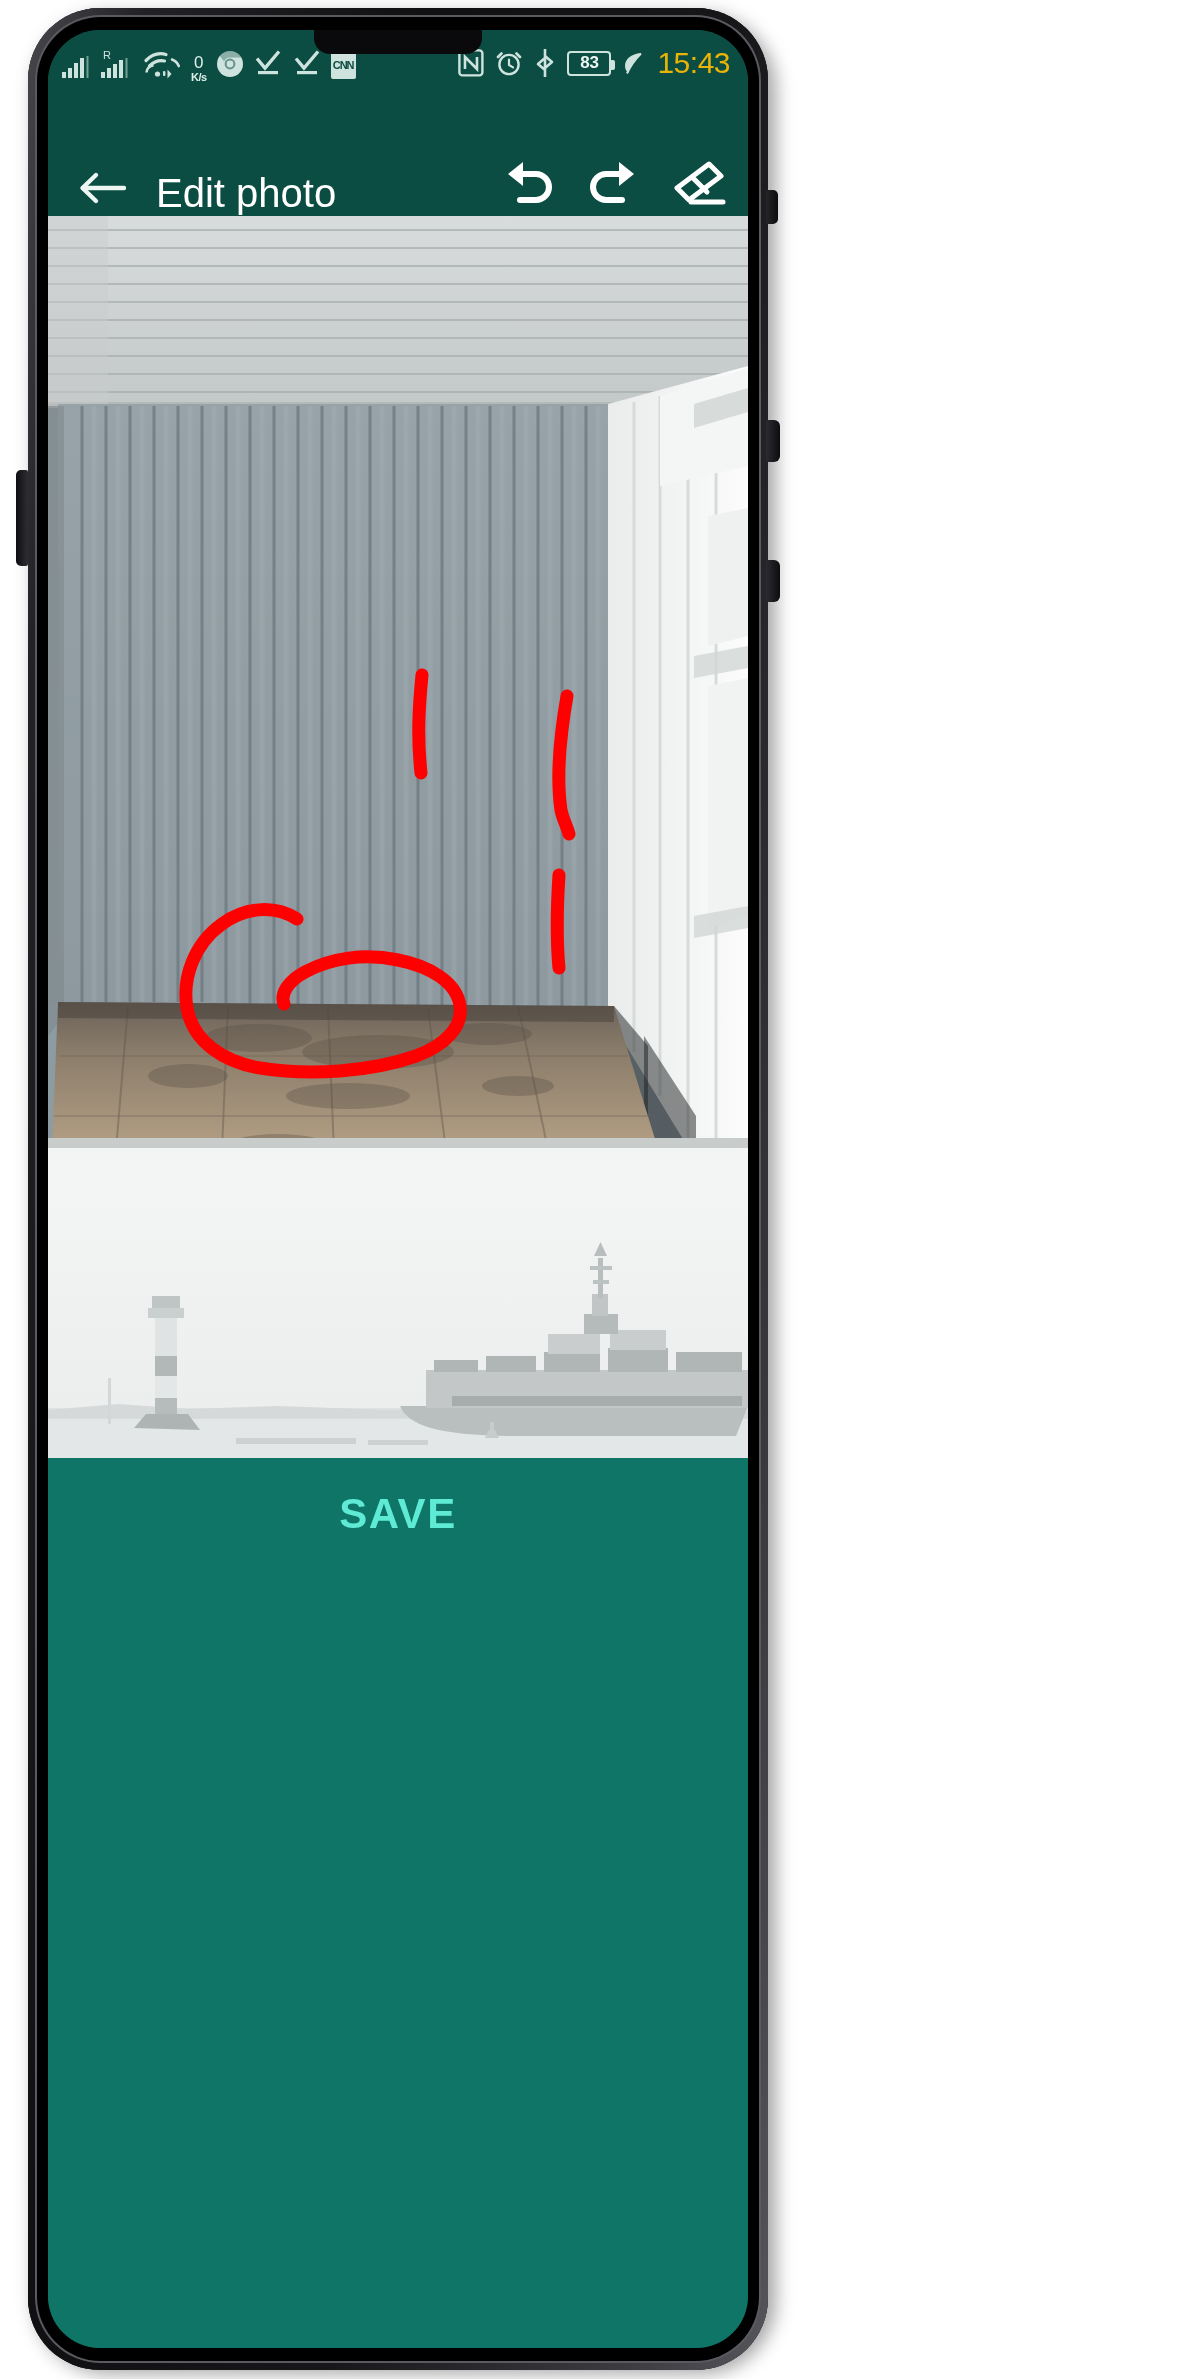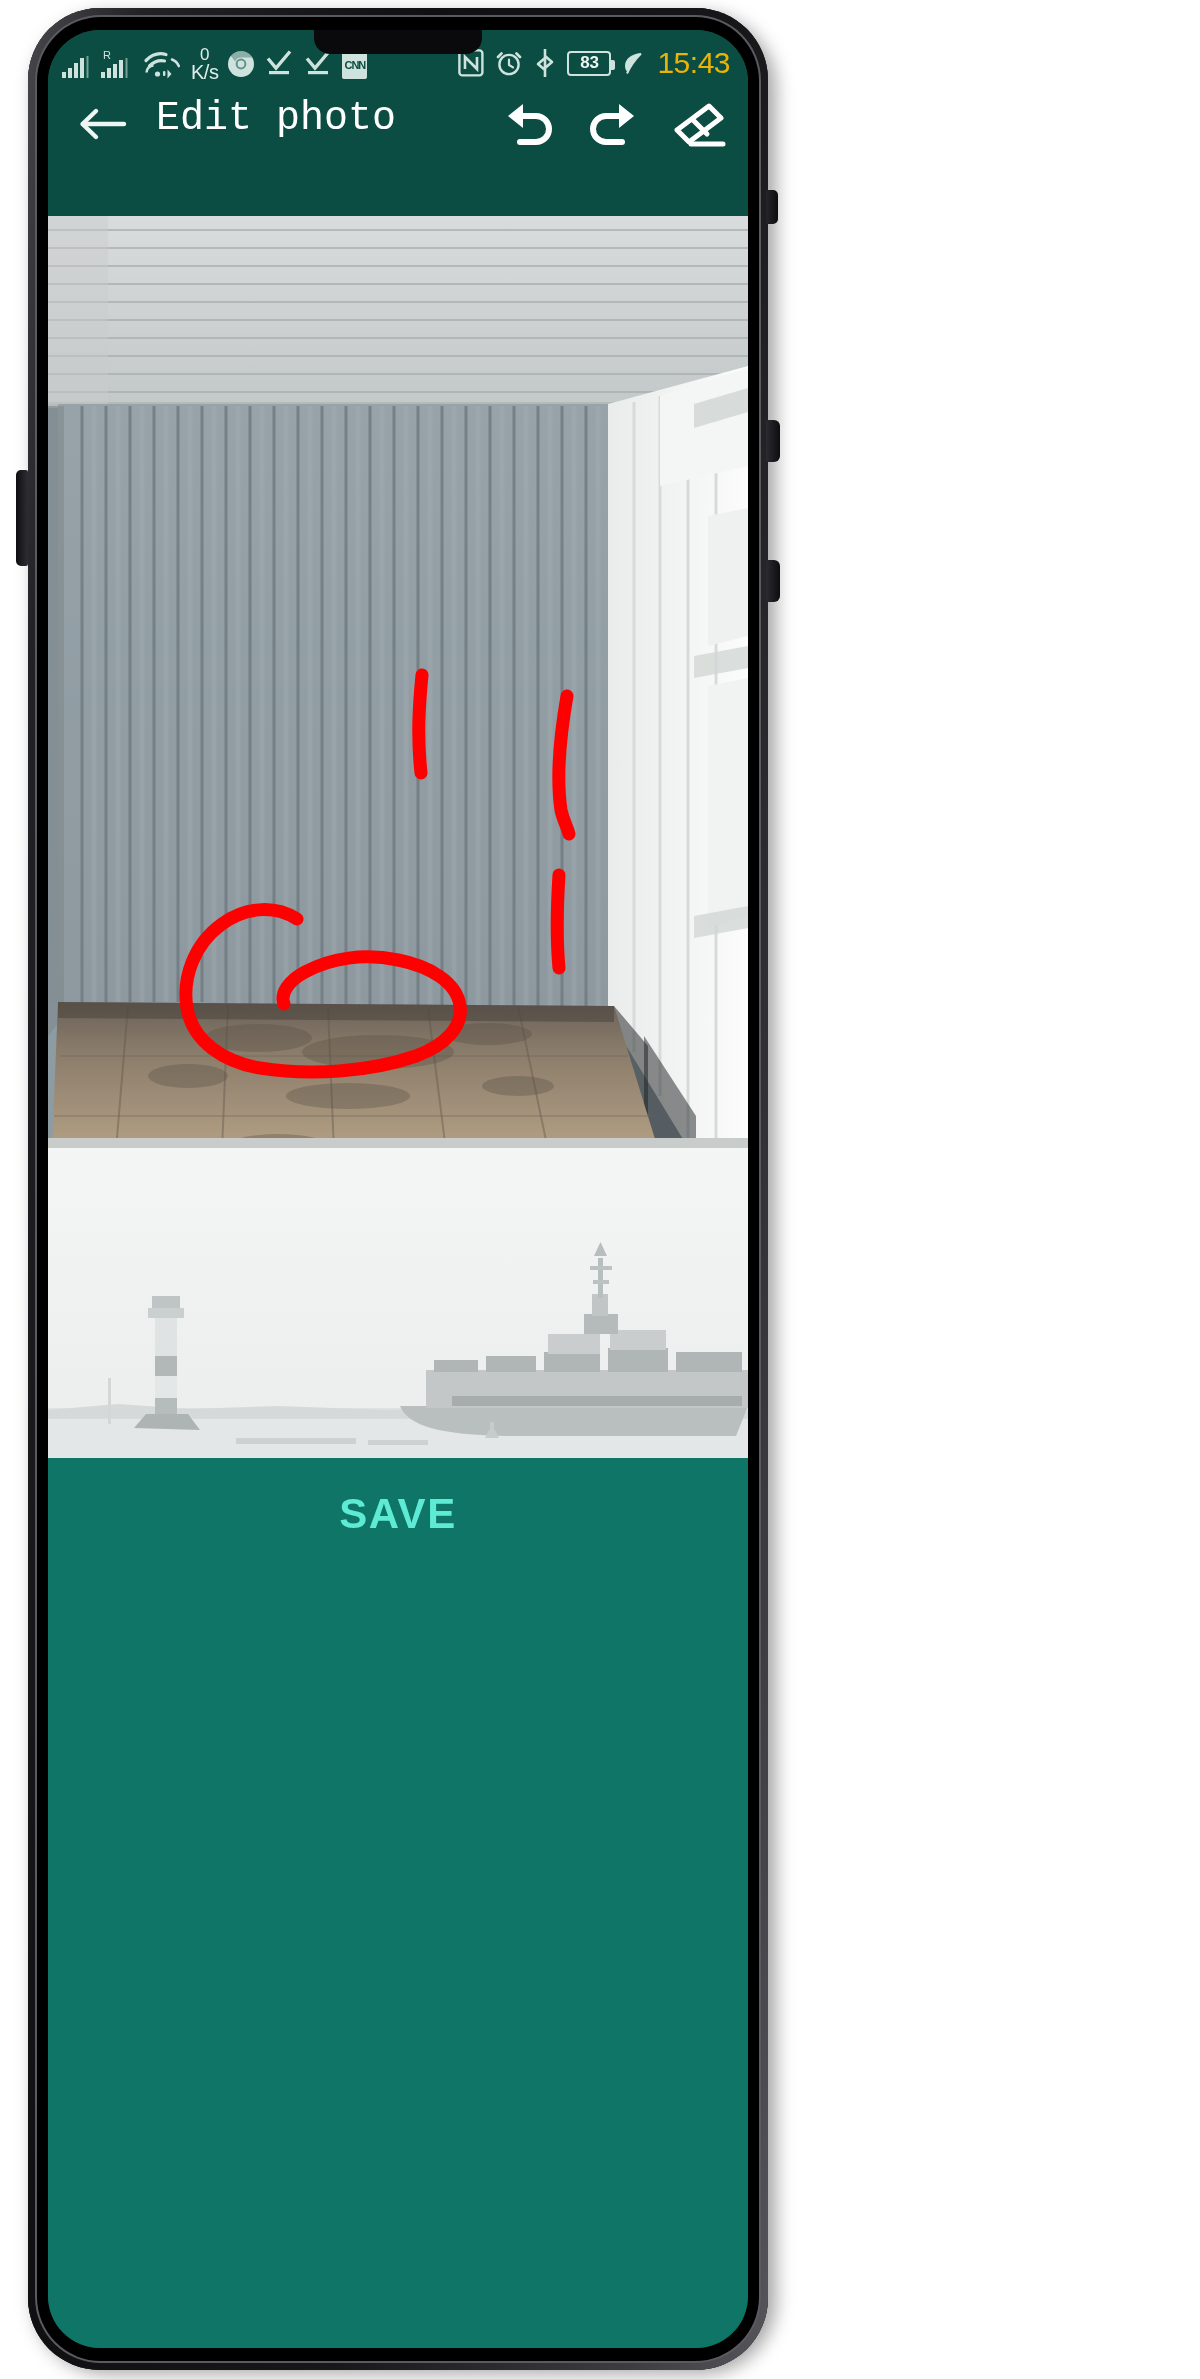--- a/index.html
+++ b/index.html
@@ -84,21 +84,21 @@
   .status-group.right { align-items: center; gap: 11px; }
   .sicon { display: block; }
   .sicon svg { display: block; }
 
   .netspeed {
     color: #dfeeea; line-height: .95;
     text-align: center; font-size: 15px;
     margin-bottom: -2px;
   }
   .netspeed .num { display: block; font-size: 17px; }
-  .netspeed .unit { display: block; font-size: 20px; letter-spacing: -.5px; }
+  .netspeed .unit { display: block; font-size: 11px; letter-spacing: -.5px; font-weight: bold; }
 
   #battery-badge {
     display: flex; justify-content: center;
     min-width: 44px; height: 25px;
     border: 2px solid #cfe3de; border-radius: 4px;
     color: #eef6f4; font-size: 17px; font-weight: 700;
     letter-spacing: -.3px; padding: 0 3px;
     position: relative;
   }
   #battery-badge::after {
@@ -113,24 +113,23 @@
     width: 25px; height: 28px; background: #cfe3de;
     border-radius: 2px; display: flex; align-items: center; justify-content: center;
     color: #0b4d42; font-size: 11px; font-weight: 700; letter-spacing: -1px;
   }
 
   
   #app-bar {
     position: relative;
     height: 120px;
     background: #0b4d42;
-    display: flex; align-items: flex-start;
+    display: flex; align-items: flex-end;
     padding: 0 20px 0 26px;
     z-index: 20;
-    font-family: Liberation Mono, monospace;
   }
   #back-arrow { width: 56px; height: 56px; display: flex; align-items: center; justify-content: center; }
   #app-title {
     color: #ffffff; font-size: 40px; margin-left: 26px;
     white-space: nowrap;
   }
   #appbar-actions { margin-left: auto; display: flex; align-items: center; gap: 22px; }
   .appbar-btn { width: 62px; height: 62px; display: flex; align-items: center; justify-content: center; }
 
   

